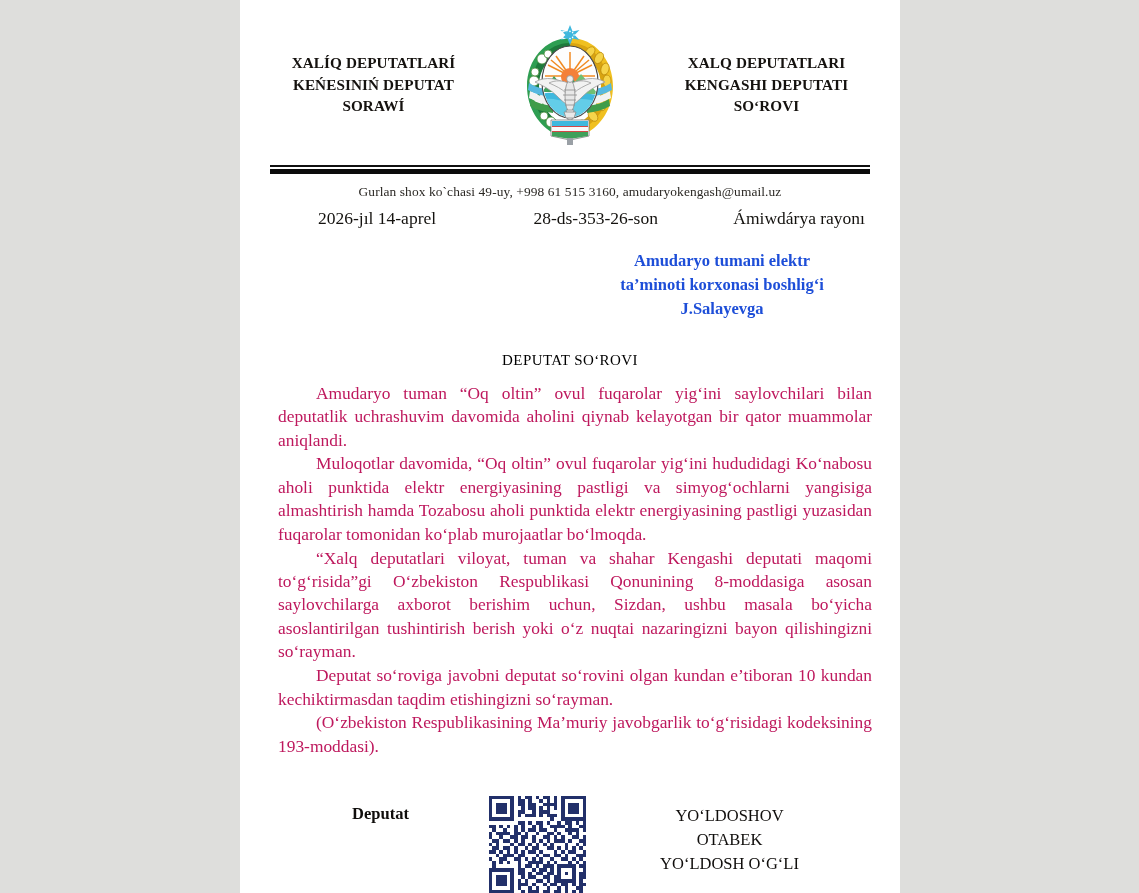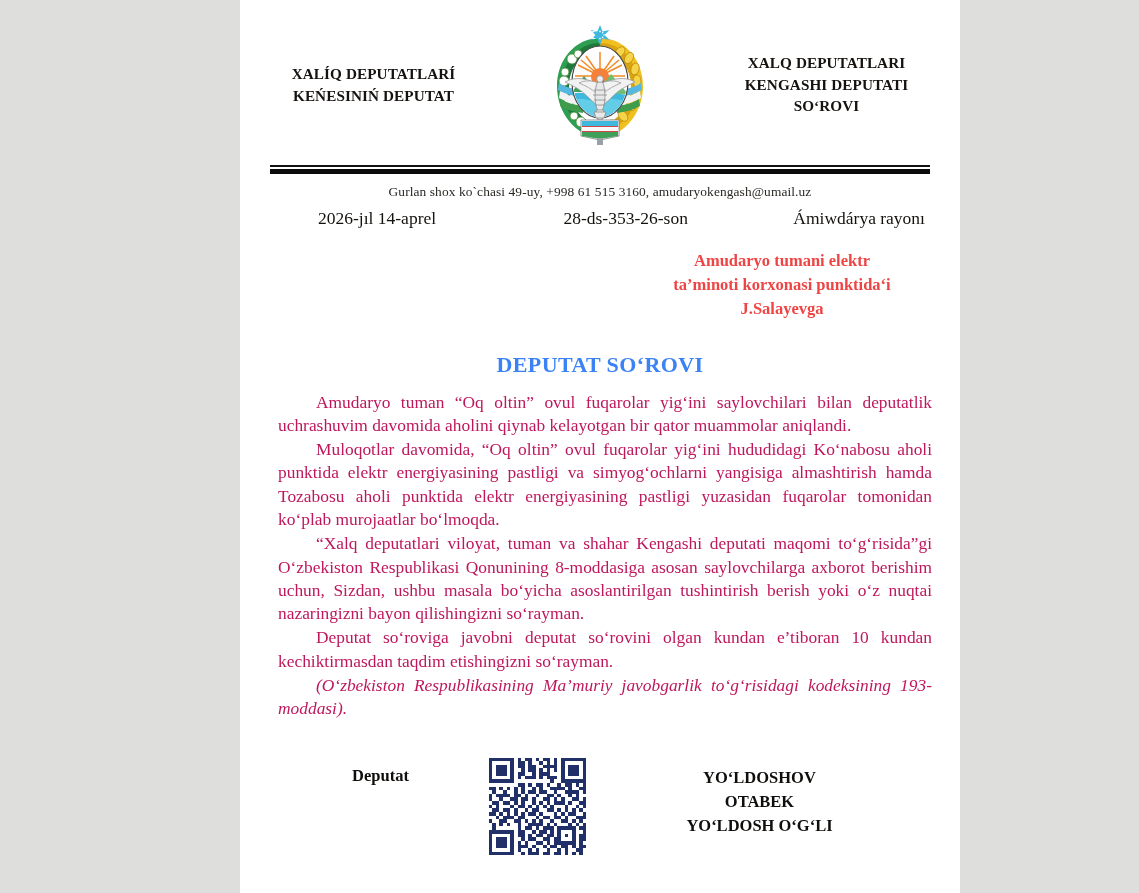--- a/index.html
+++ b/index.html
@@ -19,21 +19,21 @@
     width: 1139px;
     height: 893px;
     background: #dededc;
   }
 
   
   #page {
     position: absolute;
     left: 240px;
     top: 0;
-    width: 720px;
+    width: 660px;
     height: 893px;
     background: #ffffff;
     box-sizing: border-box;
     overflow: hidden;
   }
 
   
   .letterhead {
     display: flex;
     align-items: center;
@@ -97,52 +97,51 @@
   .meta-row .m-mid   { flex: 0 0 auto; margin-left: 22px; }
   .meta-row .m-right { flex: 0 0 auto; }
 
   
   .addressee {
     margin: 20px 30px 0 0;
     text-align: center;
     font-weight: bold;
     font-size: 16.5px;
     line-height: 1.48;
-    color: #ef4444;
+    color: #1d4ed8;
     width: 300px;
     margin-left: auto;
     margin-right: 28px;
   }
   .addressee div { white-space: nowrap; }
 
   
   .doc-title {
     text-align: center;
-    font-weight: bold;
-    font-size: 22px;
+    font-weight: normal;
+    font-size: 15px;
     letter-spacing: 0.4px;
     margin-top: 30px;
-    color: #3b82f6;
+    color: #000000;
   }
 
   
   .body-text {
     margin: 13px 28px 0 38px;
     font-size: 17.4px;
     line-height: 1.345;
     color: #be185d;
     text-align: justify;
     text-justify: inter-word;
   }
   .body-text p {
     margin: 0 0 0.5px 0;
     text-indent: 38px;
   }
   .body-text p.italic {
-    font-style: italic;
   }
 
   
   .sig-block {
     display: flex;
     align-items: flex-start;
     margin: 34px 28px 0 38px;
   }
   .sig-label {
     font-weight: bold;
@@ -156,40 +155,41 @@
   .qr-holder {
     width: 108px;
     flex: 0 0 108px;
     display: flex;
     justify-content: center;
   }
   .qr-holder svg { display: block; }
   .sig-name {
     flex: 1 1 auto;
     text-align: center;
-    font-weight: bold;
+    font-weight: normal;
     font-size: 16.5px;
     line-height: 1.45;
     color: #100e0c;
     padding-top: 12px;
     padding-right: 4px;
   }
   .sig-name div { white-space: nowrap; }
 </style>
 </head>
 <body>
 
 <div id="viewport">
   <div id="page">
 
     <div class="letterhead">
 
       <div class="lh-col">
         <div>XALÍQ DEPUTATLARÍ</div>
         <div>KEŃESINIŃ DEPUTAT</div>
+        <div>SORAWÍ</div>
       </div>
 
       <div class="emblem-wrap">
         <svg width="118" height="122" viewBox="0 0 118 122" aria-hidden="true">
 
           <g>
             <path d="M59 14 C34 14 16 36 16 62 C16 84 28 102 44 110 L50 100 C36 93 26 79 26 62 C26 41 41 24 59 24 Z" fill="#2e9e52"></path>
             <path d="M59 19 C37 19 21 38 21 62 C21 82 32 97 45 104 L48 98 C37 91 28 78 28 62 C28 43 42 27 59 27 Z" fill="#1e7a3c"></path>
 
             <g fill="#ffffff" stroke="#4a8f3e" stroke-width="0.8">
@@ -315,21 +315,21 @@
     <div class="contact">Gurlan shox ko`chasi 49-uy, +998 61 515 3160, amudaryokengash@umail.uz</div>
 
     <div class="meta-row">
       <span class="m-left">2026-jıl 14-aprel</span>
       <span class="m-mid">28-ds-353-26-son</span>
       <span class="m-right">Ámiwdárya rayonı</span>
     </div>
 
     <div class="addressee">
       <div>Amudaryo tumani elektr</div>
-      <div>ta’minoti korxonasi punktida‘i</div>
+      <div>ta’minoti korxonasi boshlig‘i</div>
       <div>J.Salayevga</div>
     </div>
 
     <div class="doc-title">DEPUTAT SO‘ROVI</div>
 
     <div class="body-text">
       <p>Amudaryo tuman “Oq oltin” ovul fuqarolar yig‘ini saylovchilari bilan deputatlik uchrashuvim davomida aholini qiynab kelayotgan bir qator muammolar aniqlandi.</p>
       <p>Muloqotlar davomida, “Oq oltin” ovul fuqarolar yig‘ini hududidagi Ko‘nabosu aholi punktida elektr energiyasining pastligi va simyog‘ochlarni yangisiga almashtirish hamda Tozabosu aholi punktida elektr energiyasining pastligi yuzasidan fuqarolar tomonidan ko‘plab murojaatlar bo‘lmoqda.</p>
       <p>“Xalq deputatlari viloyat, tuman va shahar Kengashi deputati maqomi to‘g‘risida”gi O‘zbekiston Respublikasi Qonunining 8-moddasiga asosan saylovchilarga axborot berishim uchun, Sizdan, ushbu masala bo‘yicha asoslantirilgan tushintirish berish yoki o‘z nuqtai nazaringizni bayon qilishingizni so‘rayman.</p>
       <p>Deputat so‘roviga javobni deputat so‘rovini olgan kundan e’tiboran 10 kundan kechiktirmasdan taqdim etishingizni so‘rayman.</p>

